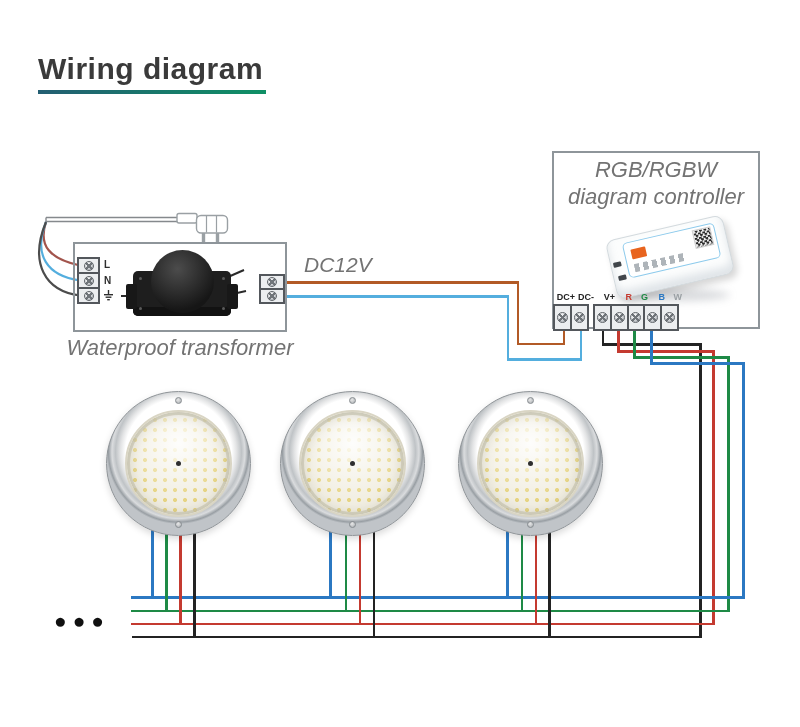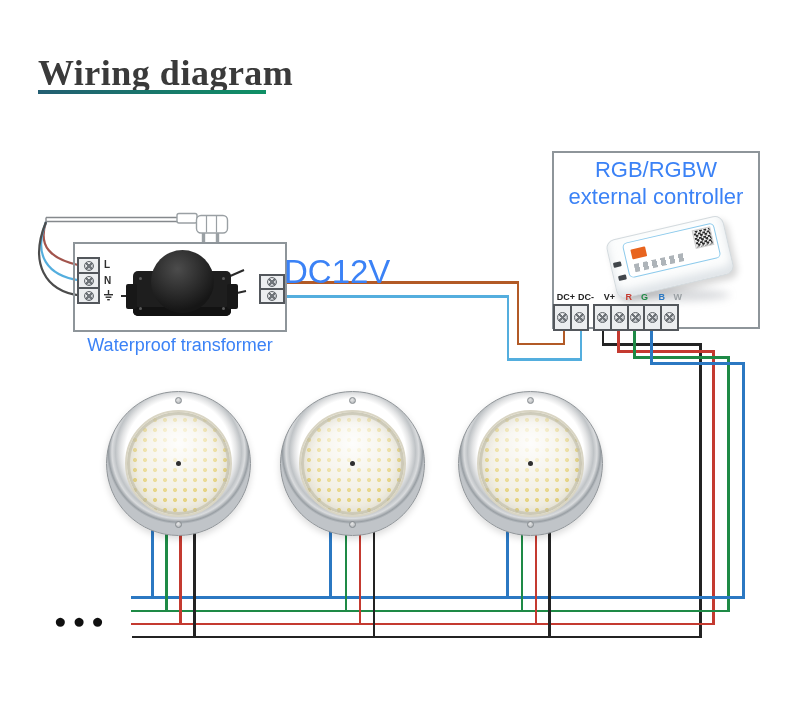--- a/index.html
+++ b/index.html
@@ -1,37 +1,37 @@
 <!DOCTYPE html>
 <html style="--title: #3a3a3a; --underline-left: #235e72; --underline-right: #0f9065; --outline: #8e959a; --wire-red: #c43a30; --wire-green: #1e8a46; --wire-blue: #2b78c2; --wire-black: #232323; --wire-light-blue: #54aede; --wire-orange: #b25a26; --wire-brown: #a2544c; --wire-gray: #4c4c4c; --label-gray: #9aa0a4;"><head>
 <meta charset="utf-8">
 <style>
   html,body{margin:0;padding:0;background:#fff;}
   .stage{position:relative;width:800px;height:727px;background:#fff;overflow:hidden;
          font-family:"Liberation Sans",sans-serif;color:#222;}
   .abs{position:absolute;}
 
   
-  .page-title{position:absolute;left:38px;top:52px;font-size:36px;font-weight:bold;
-              color:var(--title,#3a3a3a);letter-spacing:.5px;z-index:5;font-family:Liberation Serif, serif;}
+  .page-title{position:absolute;left:38px;top:52px;font-size:30px;font-weight:bold;
+              color:var(--title,#3a3a3a);letter-spacing:.5px;z-index:5;}
   .title-underline{position:absolute;left:38px;top:90px;width:228px;height:4px;z-index:5;
               background:linear-gradient(90deg,var(--underline-left,#235e72),var(--underline-right,#0f9065));}
 
   
   #wires{position:absolute;left:0;top:0;z-index:1;}
   .wire{fill:none;}
 
   
   .box{position:absolute;border:2px solid var(--outline,#8e959a);background:transparent;z-index:2;box-sizing:border-box;}
 
   
-  .diagram-label{position:absolute;color:#3b82f6;z-index:2;white-space:nowrap;}
+  .diagram-label{position:absolute;color:#737373;z-index:2;white-space:nowrap;font-style:italic;}
   .ac-label{left:73px;top:183px;font-size:26px;}
-  .dc-label{left:284px;top:253px;font-size:33px;}
-  .tf-caption{left:55px;top:335px;width:250px;text-align:center;font-size:18px;}
+  .dc-label{left:304px;top:253px;font-size:21px;}
+  .tf-caption{left:55px;top:335px;width:250px;text-align:center;font-size:22px;}
   .ctrl-title{left:552px;top:156px;width:208px;text-align:center;font-size:22px;line-height:27px;}
 
   
   .tstack{position:absolute;z-index:4;border:2px solid #53575c;background:#eceef0;
           display:flex;flex-direction:column;box-sizing:border-box;}
   .tstack .tcell{flex:1;display:flex;align-items:center;justify-content:center;border-top:2px solid #53575c;}
   .tstack .tcell:first-child{border-top:none;}
   .tgroup{position:absolute;z-index:4;border:2px solid #53575c;background:#eceef0;
           display:flex;box-sizing:border-box;}
   .tgroup .tcell{flex:1;display:flex;align-items:center;justify-content:center;border-left:2px solid #53575c;}
@@ -180,21 +180,21 @@
         <span class="screw sm"></span>
       </div>
   </div>
 
   <div class="diagram-label dc-label">DC12V</div>
   <div class="diagram-label tf-caption">Waterproof transformer</div>
 
   <div class="box" style="left:552px;top:151px;width:208px;height:178px;"></div>
   <div class="diagram-label ctrl-title">
     <span>RGB/RGBW</span><br>
-    <span>external controller</span>
+    <span>diagram controller</span>
   </div>
 
   <div class="dev-shadow"></div>
   <div class="device">
     <div class="dev-label">
       <div class="dev-qr"></div>
       <div class="dev-brand"></div>
       <div class="dev-marks"></div>
     </div>
     <div class="dev-port" style="left:2px;top:22px;"></div>

